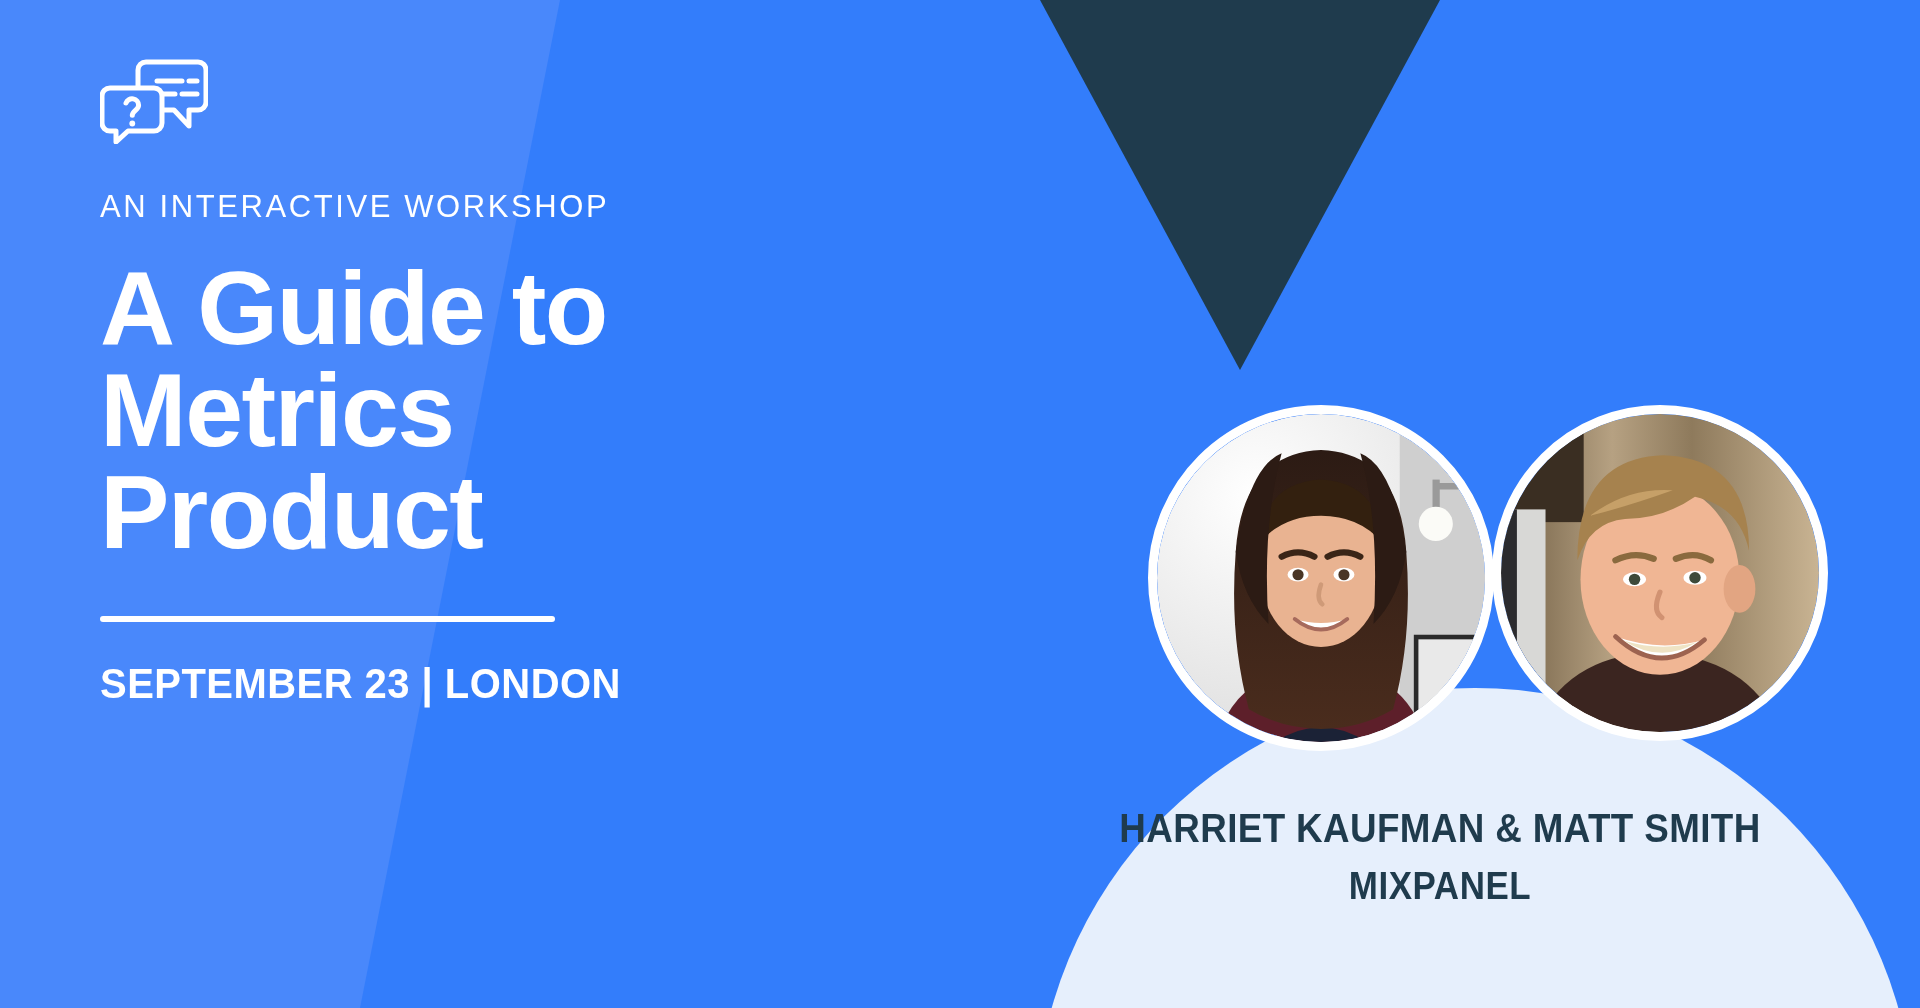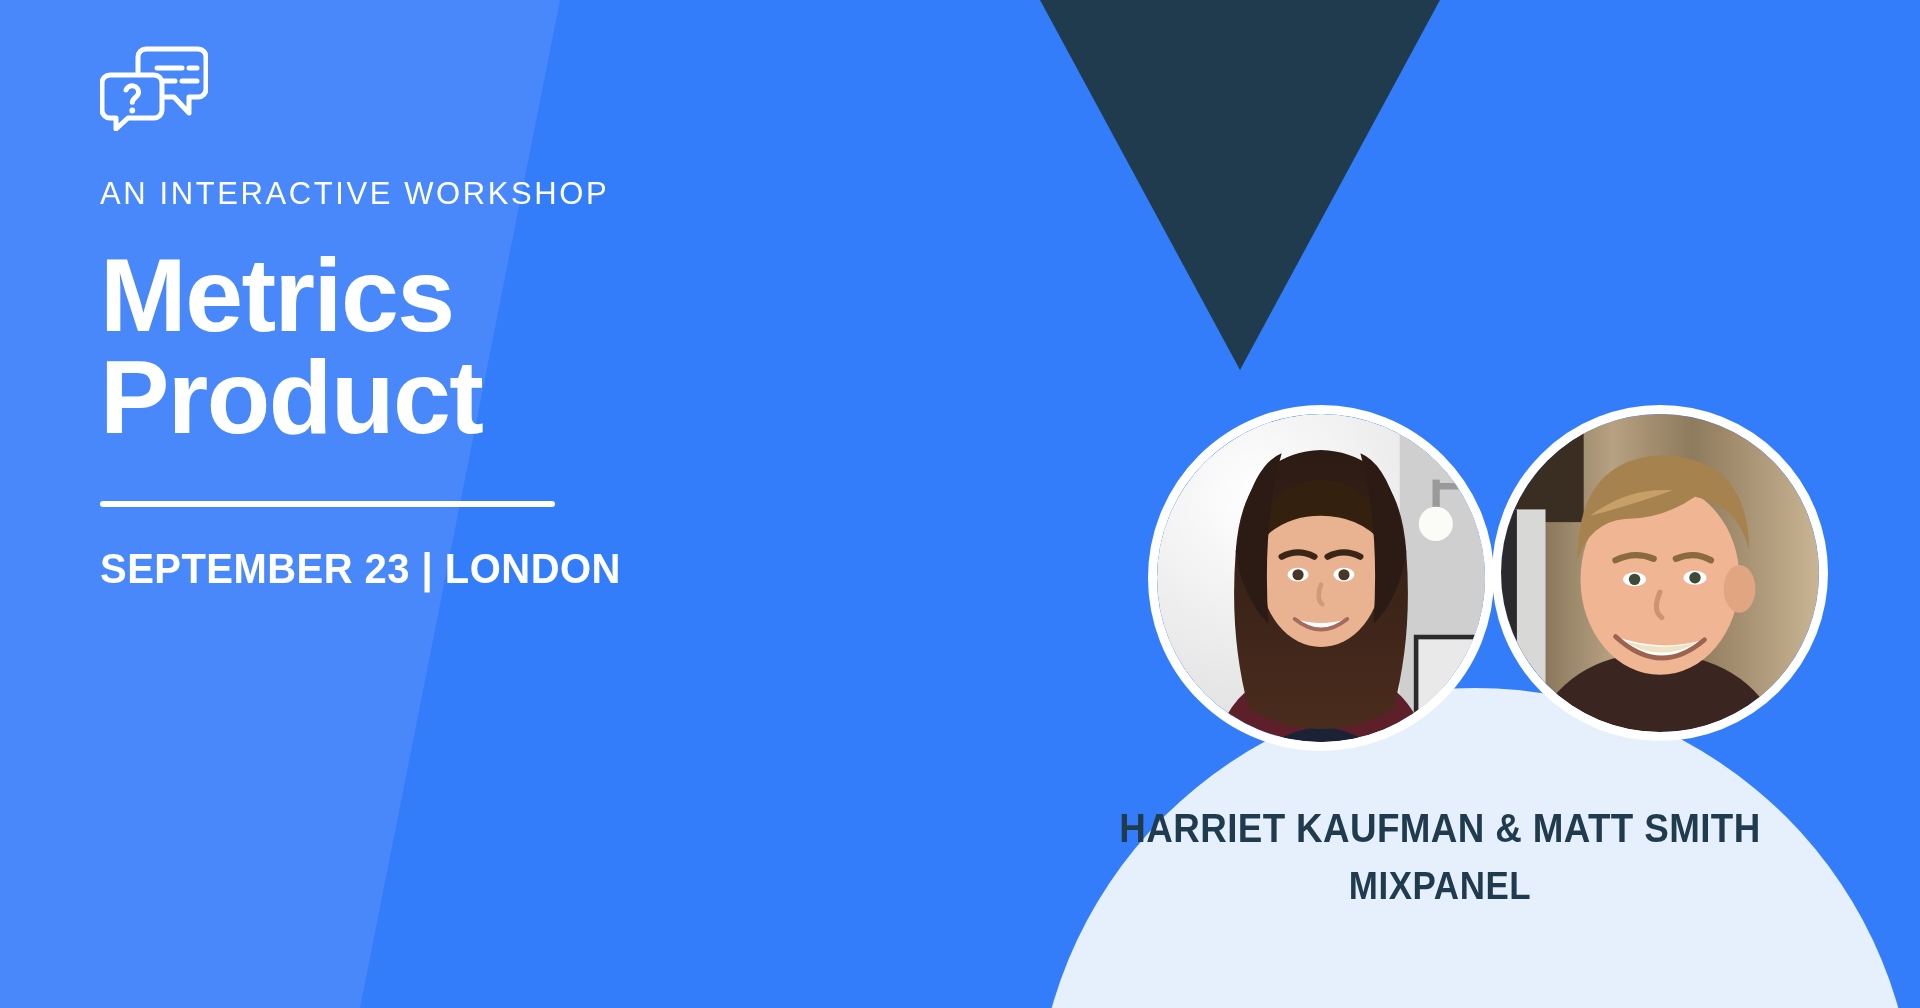--- a/index.html
+++ b/index.html
@@ -50,21 +50,21 @@
     width: 880px;
     height: 880px;
     border-radius: 50%;
     background: #e6effc;
   }
 
   
   .left-col {
     position: absolute;
     left: 100px;
-    top: 45px;
+    top: 58px;
     width: 760px;
   }
 
   .chat-icon {
     width: 108px;
     height: 86px;
     display: block;
     margin-bottom: 46px;
   }
 
@@ -190,20 +190,21 @@
       <line x1="82" y1="36" x2="97" y2="36" stroke="#ffffff" stroke-width="5" stroke-linecap="round"></line>
 
       <path d="M10 30 h44 a8 8 0 0 1 8 8 v27 a8 8 0 0 1 -8 8 h-26 l-12 11 0 -11 h-6 a8 8 0 0 1 -8 -8 v-27 a8 8 0 0 1 8 -8 z" fill="#4988fb" stroke="#ffffff" stroke-width="5" stroke-linejoin="round"></path>
       <path d="M26 45 a6.5 6.5 0 0 1 12.6 2.2 c0 4.6 -6.3 5.6 -6.3 10.1" fill="none" stroke="#ffffff" stroke-width="5" stroke-linecap="round"></path>
       <circle cx="32.3" cy="65.5" r="2.9" fill="#ffffff"></circle>
     </svg>
 
     <p class="eyebrow">AN INTERACTIVE WORKSHOP</p>
 
     <h1 class="headline">
+      <span class="line">A Guide to</span>
       <span class="line">Metrics</span>
       <span class="line">Product</span>
     </h1>
 
     <div class="divider"></div>
 
     <p class="date-line">SEPTEMBER 23 | LONDON</p>
   </div>
 
   <div class="avatar avatar-1">

